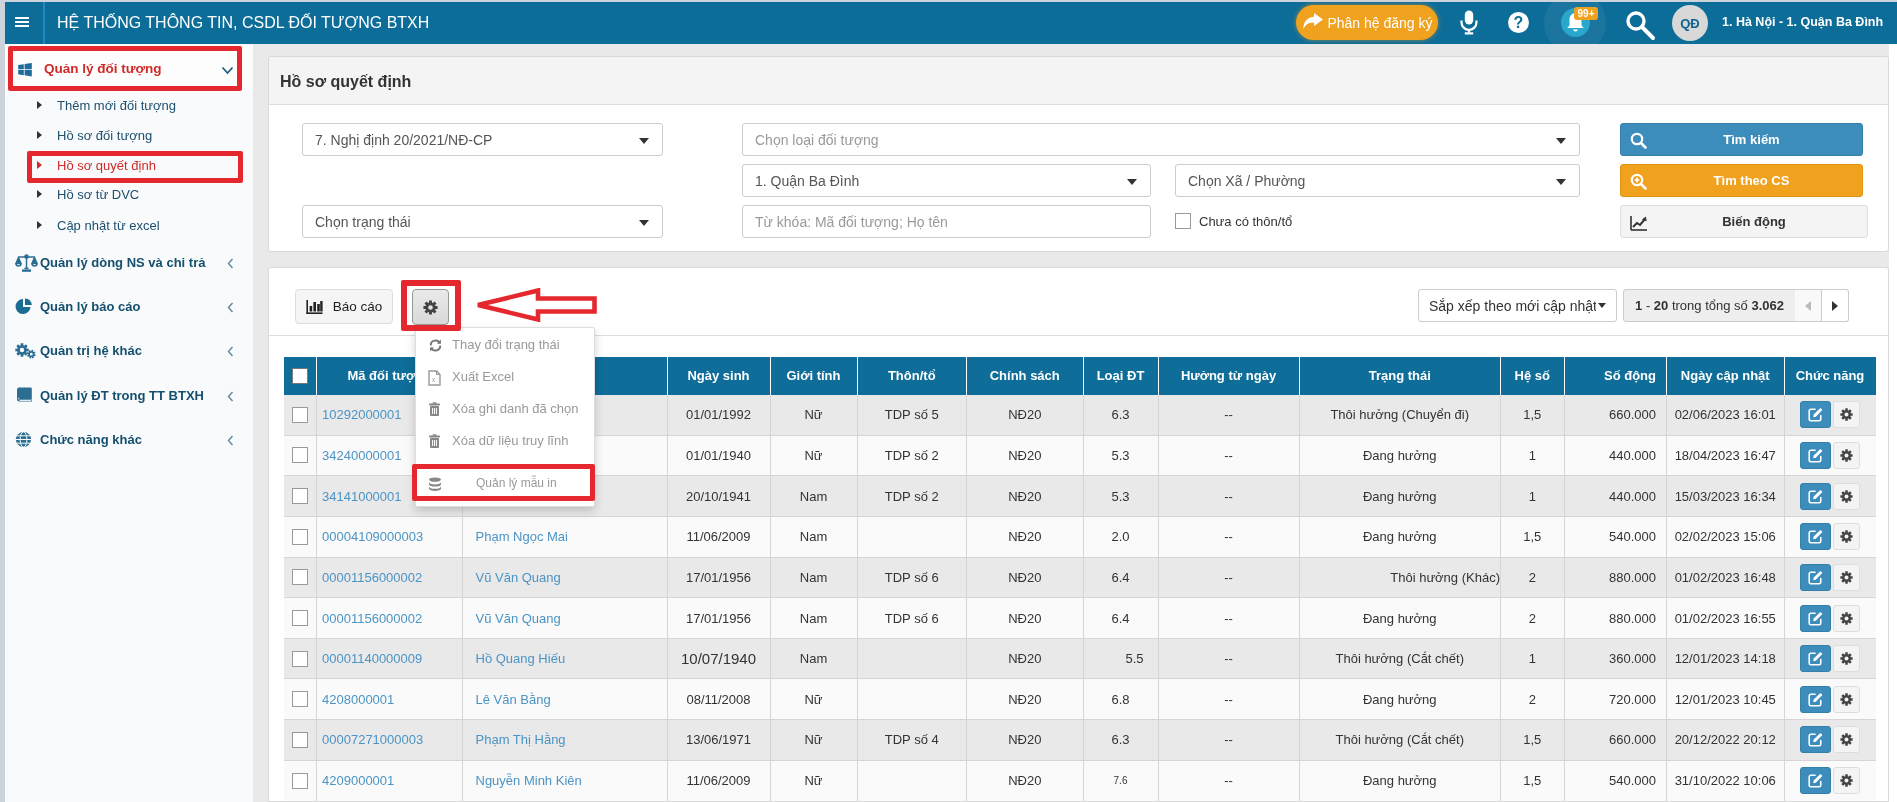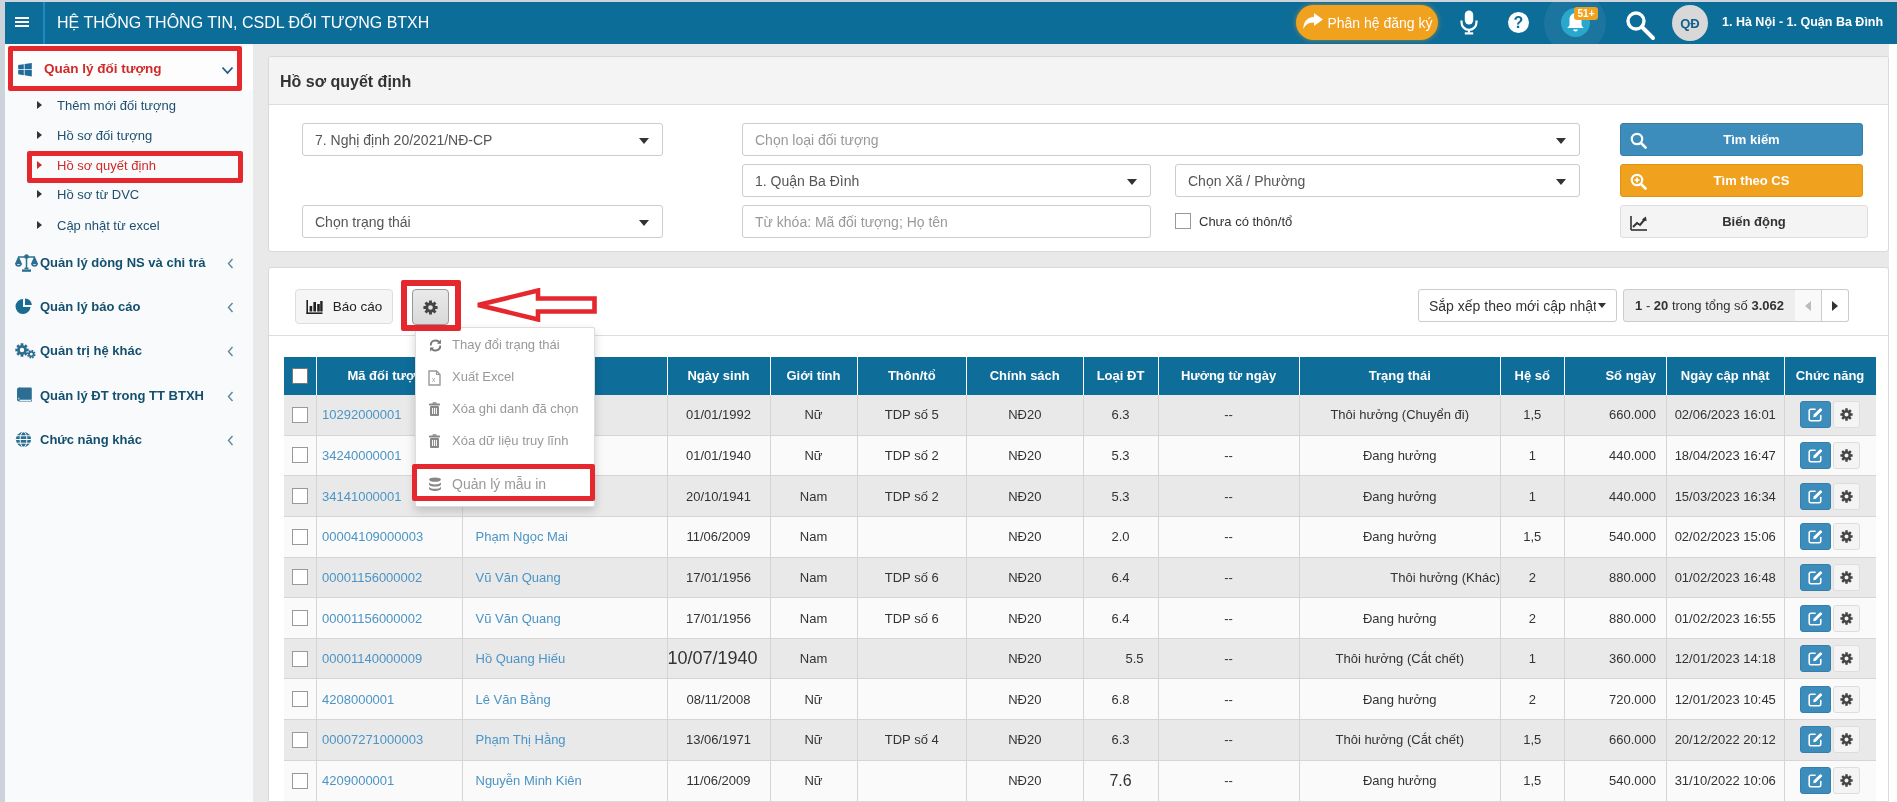--- a/index.html
+++ b/index.html
@@ -47,21 +47,21 @@
     </svg>
 <div class="abs" style="left:1508px;top:12px;width:21px;height:21px;border-radius:50%;background:#fff;
 display:flex;align-items:center;justify-content:center;font-weight:bold;font-size:16px;color:#0d6d99;">?</div>
 <div class="abs" style="left:1544px;top:-8px;width:62px;height:62px;border-radius:50%;background:rgba(255,255,255,0.06);"></div>
 <div class="abs" style="left:1561px;top:8px;width:29px;height:29px;border-radius:50%;background:#2aa7cc;"></div>
 <svg class="abs" style="left:1563px;top:11px;" width="25" height="25" viewBox="0 0 25 25">
 <path d="M12.5 2 C8.8 2 6.5 5 6.5 8.6 L6.5 13.5 C6.5 15 5.2 16.2 4.2 17 L20.8 17 C19.8 16.2 18.5 15 18.5 13.5 L18.5 8.6 C18.5 5 16.2 2 12.5 2 Z" fill="#fff"></path>
 <path d="M10 18.5 a2.6 2.6 0 0 0 5 0 Z" fill="#fff"></path>
     </svg>
 <div class="abs" style="left:1574px;top:7px;width:24px;height:13px;background:#f0a11d;border-radius:3px;
-display:flex;align-items:center;justify-content:center;color:#fff;font-size:10px;font-weight:bold;">51+</div>
+display:flex;align-items:center;justify-content:center;color:#fff;font-size:10px;font-weight:bold;">99+</div>
 <svg class="abs" style="left:1625px;top:10px;" width="31" height="31" viewBox="0 0 31 31">
 <circle cx="11" cy="11" r="8" fill="none" stroke="#fff" stroke-width="3.4"></circle>
 <line x1="17" y1="17" x2="28" y2="28" stroke="#fff" stroke-width="4" stroke-linecap="round"></line>
     </svg>
 <div class="abs" style="left:1672px;top:5px;width:36px;height:36px;border-radius:50%;background:#d8d8d8;
 display:flex;align-items:center;justify-content:center;color:#11618d;font-size:13px;font-weight:bold;">QĐ</div>
 <div class="abs" style="left:1722px;top:15px;font-size:12.5px;font-weight:bold;color:#fff;white-space:nowrap;">1. Hà Nội - 1. Quận Ba Đình</div>
 <div class="abs" style="left:5px;top:44px;width:248px;height:758px;background:#f9fafb;"></div>
 <div class="abs" style="left:253px;top:44px;width:1636px;height:758px;background:#e9e9e9;"></div>
 <div class="abs" style="left:1889px;top:44px;width:8px;height:758px;background:#fff;"></div>
@@ -232,21 +232,21 @@
           <th style="color:#fff;font-size:13px;text-align:center;border-right:1px solid rgba(255,255,255,.45);">Mã đối tượng</th>
           <th style="color:#fff;font-size:13px;text-align:center;border-right:1px solid rgba(255,255,255,.45);">Họ tên</th>
           <th style="color:#fff;font-size:13px;text-align:center;border-right:1px solid rgba(255,255,255,.45);">Ngày sinh</th>
           <th style="color:#fff;font-size:13px;text-align:center;border-right:1px solid rgba(255,255,255,.45);">Giới tính</th>
           <th style="color:#fff;font-size:13px;text-align:center;border-right:1px solid rgba(255,255,255,.45);">Thôn/tổ</th>
           <th style="color:#fff;font-size:13px;text-align:center;border-right:1px solid rgba(255,255,255,.45);">Chính sách</th>
           <th style="color:#fff;font-size:13px;text-align:center;border-right:1px solid rgba(255,255,255,.45);">Loại ĐT</th>
           <th style="color:#fff;font-size:13px;text-align:center;border-right:1px solid rgba(255,255,255,.45);">Hưởng từ ngày</th>
           <th style="color:#fff;font-size:13px;text-align:center;border-right:1px solid rgba(255,255,255,.45);">Trạng thái</th>
           <th style="color:#fff;font-size:13px;text-align:center;border-right:1px solid rgba(255,255,255,.45);">Hệ số</th>
-          <th style="color:#fff;font-size:13px;text-align:right;padding-right:10px;border-right:1px solid rgba(255,255,255,.45);">Số ngày</th>
+          <th style="color:#fff;font-size:13px;text-align:right;padding-right:10px;border-right:1px solid rgba(255,255,255,.45);">Số động</th>
           <th style="color:#fff;font-size:13px;text-align:center;border-right:1px solid rgba(255,255,255,.45);">Ngày cập nhật</th>
           <th style="color:#fff;font-size:13px;text-align:center;">Chức năng</th>
         </tr>
         <tr style="height:40.65px;background:#e9e9e9;">
           <td style="border-right:1px solid #d5d5d5;border-bottom:1px solid #d5d5d5;font-size:13px;text-align:center;">
             <div style="width:16px;height:16px;background:#fff;border:1px solid #999;margin:0 auto;"></div>
           </td>
           <td style="border-right:1px solid #d5d5d5;border-bottom:1px solid #d5d5d5;font-size:13px;color:#4b94c5;padding-left:5px;">10292000001</td>
           <td style="border-right:1px solid #d5d5d5;border-bottom:1px solid #d5d5d5;font-size:13px;color:#4b94c5;padding-left:13px;"></td>
           <td style="border-right:1px solid #d5d5d5;border-bottom:1px solid #d5d5d5;font-size:13px;color:#333;text-align:center;">01/01/1992</td>
@@ -422,21 +422,21 @@
                 </svg>
               </div>
 </div></td>
         </tr>
         <tr style="height:40.65px;background:#e9e9e9;">
           <td style="border-right:1px solid #d5d5d5;border-bottom:1px solid #d5d5d5;font-size:13px;text-align:center;">
             <div style="width:16px;height:16px;background:#fff;border:1px solid #999;margin:0 auto;"></div>
           </td>
           <td style="border-right:1px solid #d5d5d5;border-bottom:1px solid #d5d5d5;font-size:13px;color:#4b94c5;padding-left:5px;">00001140000009</td>
           <td style="border-right:1px solid #d5d5d5;border-bottom:1px solid #d5d5d5;font-size:13px;color:#4b94c5;padding-left:13px;">Hồ Quang Hiếu</td>
-          <td style="border-right:1px solid #d5d5d5;border-bottom:1px solid #d5d5d5;font-size:18px;color:#333;text-align:left;">10/07/1940</td>
+          <td style="border-right:1px solid #d5d5d5;border-bottom:1px solid #d5d5d5;font-size:15px;color:#333;text-align:center;">10/07/1940</td>
           <td style="border-right:1px solid #d5d5d5;border-bottom:1px solid #d5d5d5;font-size:13px;color:#333;text-align:center;">Nam</td>
           <td style="border-right:1px solid #d5d5d5;border-bottom:1px solid #d5d5d5;font-size:13px;color:#333;text-align:center;"></td>
           <td style="border-right:1px solid #d5d5d5;border-bottom:1px solid #d5d5d5;font-size:13px;color:#333;text-align:center;">NĐ20</td>
           <td style="border-right:1px solid #d5d5d5;border-bottom:1px solid #d5d5d5;font-size:13px;color:#333;text-align:center;padding-left:28px;">5.5</td>
           <td style="border-right:1px solid #d5d5d5;border-bottom:1px solid #d5d5d5;font-size:13px;color:#333;text-align:center;">--</td>
           <td style="border-right:1px solid #d5d5d5;border-bottom:1px solid #d5d5d5;font-size:13px;color:#333;text-align:center;">Thôi hưởng (Cắt chết)</td>
           <td style="border-right:1px solid #d5d5d5;border-bottom:1px solid #d5d5d5;font-size:13px;color:#333;text-align:center;">1</td>
           <td style="border-right:1px solid #d5d5d5;border-bottom:1px solid #d5d5d5;font-size:13px;color:#333;text-align:right;padding-right:10px;">360.000</td>
           <td style="border-right:1px solid #d5d5d5;border-bottom:1px solid #d5d5d5;font-size:13px;color:#333;text-align:center;">12/01/2023 14:18</td>
           <td style="border-bottom:1px solid #d5d5d5;text-align:center;"><div style="display:inline-flex;">
@@ -516,21 +516,21 @@
         <tr style="height:40.65px;background:#fafafa;">
           <td style="border-right:1px solid #d5d5d5;border-bottom:1px solid #d5d5d5;font-size:13px;text-align:center;">
             <div style="width:16px;height:16px;background:#fff;border:1px solid #999;margin:0 auto;"></div>
           </td>
           <td style="border-right:1px solid #d5d5d5;border-bottom:1px solid #d5d5d5;font-size:13px;color:#4b94c5;padding-left:5px;">4209000001</td>
           <td style="border-right:1px solid #d5d5d5;border-bottom:1px solid #d5d5d5;font-size:13px;color:#4b94c5;padding-left:13px;">Nguyễn Minh Kiên</td>
           <td style="border-right:1px solid #d5d5d5;border-bottom:1px solid #d5d5d5;font-size:13px;color:#333;text-align:center;">11/06/2009</td>
           <td style="border-right:1px solid #d5d5d5;border-bottom:1px solid #d5d5d5;font-size:13px;color:#333;text-align:center;">Nữ</td>
           <td style="border-right:1px solid #d5d5d5;border-bottom:1px solid #d5d5d5;font-size:13px;color:#333;text-align:center;"></td>
           <td style="border-right:1px solid #d5d5d5;border-bottom:1px solid #d5d5d5;font-size:13px;color:#333;text-align:center;">NĐ20</td>
-          <td style="border-right:1px solid #d5d5d5;border-bottom:1px solid #d5d5d5;font-size:16px;color:#333;text-align:center;">7.6</td>
+          <td style="border-right:1px solid #d5d5d5;border-bottom:1px solid #d5d5d5;font-size:10px;color:#333;text-align:center;">7.6</td>
           <td style="border-right:1px solid #d5d5d5;border-bottom:1px solid #d5d5d5;font-size:13px;color:#333;text-align:center;">--</td>
           <td style="border-right:1px solid #d5d5d5;border-bottom:1px solid #d5d5d5;font-size:13px;color:#333;text-align:center;">Đang hưởng</td>
           <td style="border-right:1px solid #d5d5d5;border-bottom:1px solid #d5d5d5;font-size:13px;color:#333;text-align:center;">1,5</td>
           <td style="border-right:1px solid #d5d5d5;border-bottom:1px solid #d5d5d5;font-size:13px;color:#333;text-align:right;padding-right:10px;">540.000</td>
           <td style="border-right:1px solid #d5d5d5;border-bottom:1px solid #d5d5d5;font-size:13px;color:#333;text-align:center;">31/10/2022 10:06</td>
           <td style="border-bottom:1px solid #d5d5d5;text-align:center;"><div style="display:inline-flex;">
 <div style="width:31px;height:27px;background:#3c8dbc;border:1px solid #367fa9;border-radius:3px;display:flex;align-items:center;justify-content:center;">
                 <svg width="15" height="15" viewBox="0 0 16 16">
 <path d="M13.6 9 L13.6 13 A1.7 1.7 0 0 1 11.9 14.7 L3 14.7 A1.7 1.7 0 0 1 1.3 13 L1.3 4.1 A1.7 1.7 0 0 1 3 2.4 L7.5 2.4" fill="none" stroke="#fff" stroke-width="1.7" stroke-linecap="round"></path>
 <path d="M5.6 10.8 L6.1 8.1 L12.6 1.6 A1 1 0 0 1 14 1.6 L14.8 2.4 A1 1 0 0 1 14.8 3.8 L8.3 10.3 Z" fill="#fff"></path>
@@ -579,20 +579,20 @@
           <line x1="6.5" y1="6" x2="6.5" y2="12"></line>
           <line x1="8.4" y1="6" x2="8.4" y2="12"></line>
         </g>
       </svg></div>
 <div class="abs" style="left:452px;top:433px;font-size:13px;color:#999;z-index:51;">Xóa dữ liệu truy lĩnh</div>
 <div class="abs" style="left:428px;top:477px;z-index:51;"><svg width="14" height="15" viewBox="0 0 14 15">
 <ellipse cx="7" cy="2.6" rx="6" ry="2.2" fill="#888"></ellipse>
 <path d="M1 5.2 a6 2.2 0 0 0 12 0 l0 2.2 a6 2.2 0 0 1 -12 0 Z" fill="#888"></path>
 <path d="M1 9.6 a6 2.2 0 0 0 12 0 l0 2.2 a6 2.2 0 0 1 -12 0 Z" fill="#888"></path>
       </svg></div>
-<div class="abs" style="left:452px;top:476px;font-size:14px;color:#999;z-index:51;">Quản lý mẫu in</div>
+<div class="abs" style="left:476px;top:476px;font-size:12px;color:#999;z-index:51;">Quản lý mẫu in</div>
 <div class="redbox" style="left:8px;top:46px;width:234px;height:45px;"></div>
 <div class="redbox" style="left:27px;top:151px;width:216px;height:32px;"></div>
 <div class="redbox" style="left:401px;top:280px;width:60px;height:51px;border-width:6px;"></div>
 <div class="redbox" style="left:412px;top:464px;width:183px;height:37px;"></div>
 <svg class="abs" style="left:476px;top:288px;z-index:61;" width="121" height="34" viewBox="0 0 121 34">
 <path d="M2 17 L62 2.5 L62 10.5 L118.5 10.5 L118.5 23.5 L62 23.5 L62 31.5 Z" fill="#fff" stroke="#e4282e" stroke-width="4.6" stroke-linejoin="miter"></path>
     </svg>
 </div>
 </body></html>

